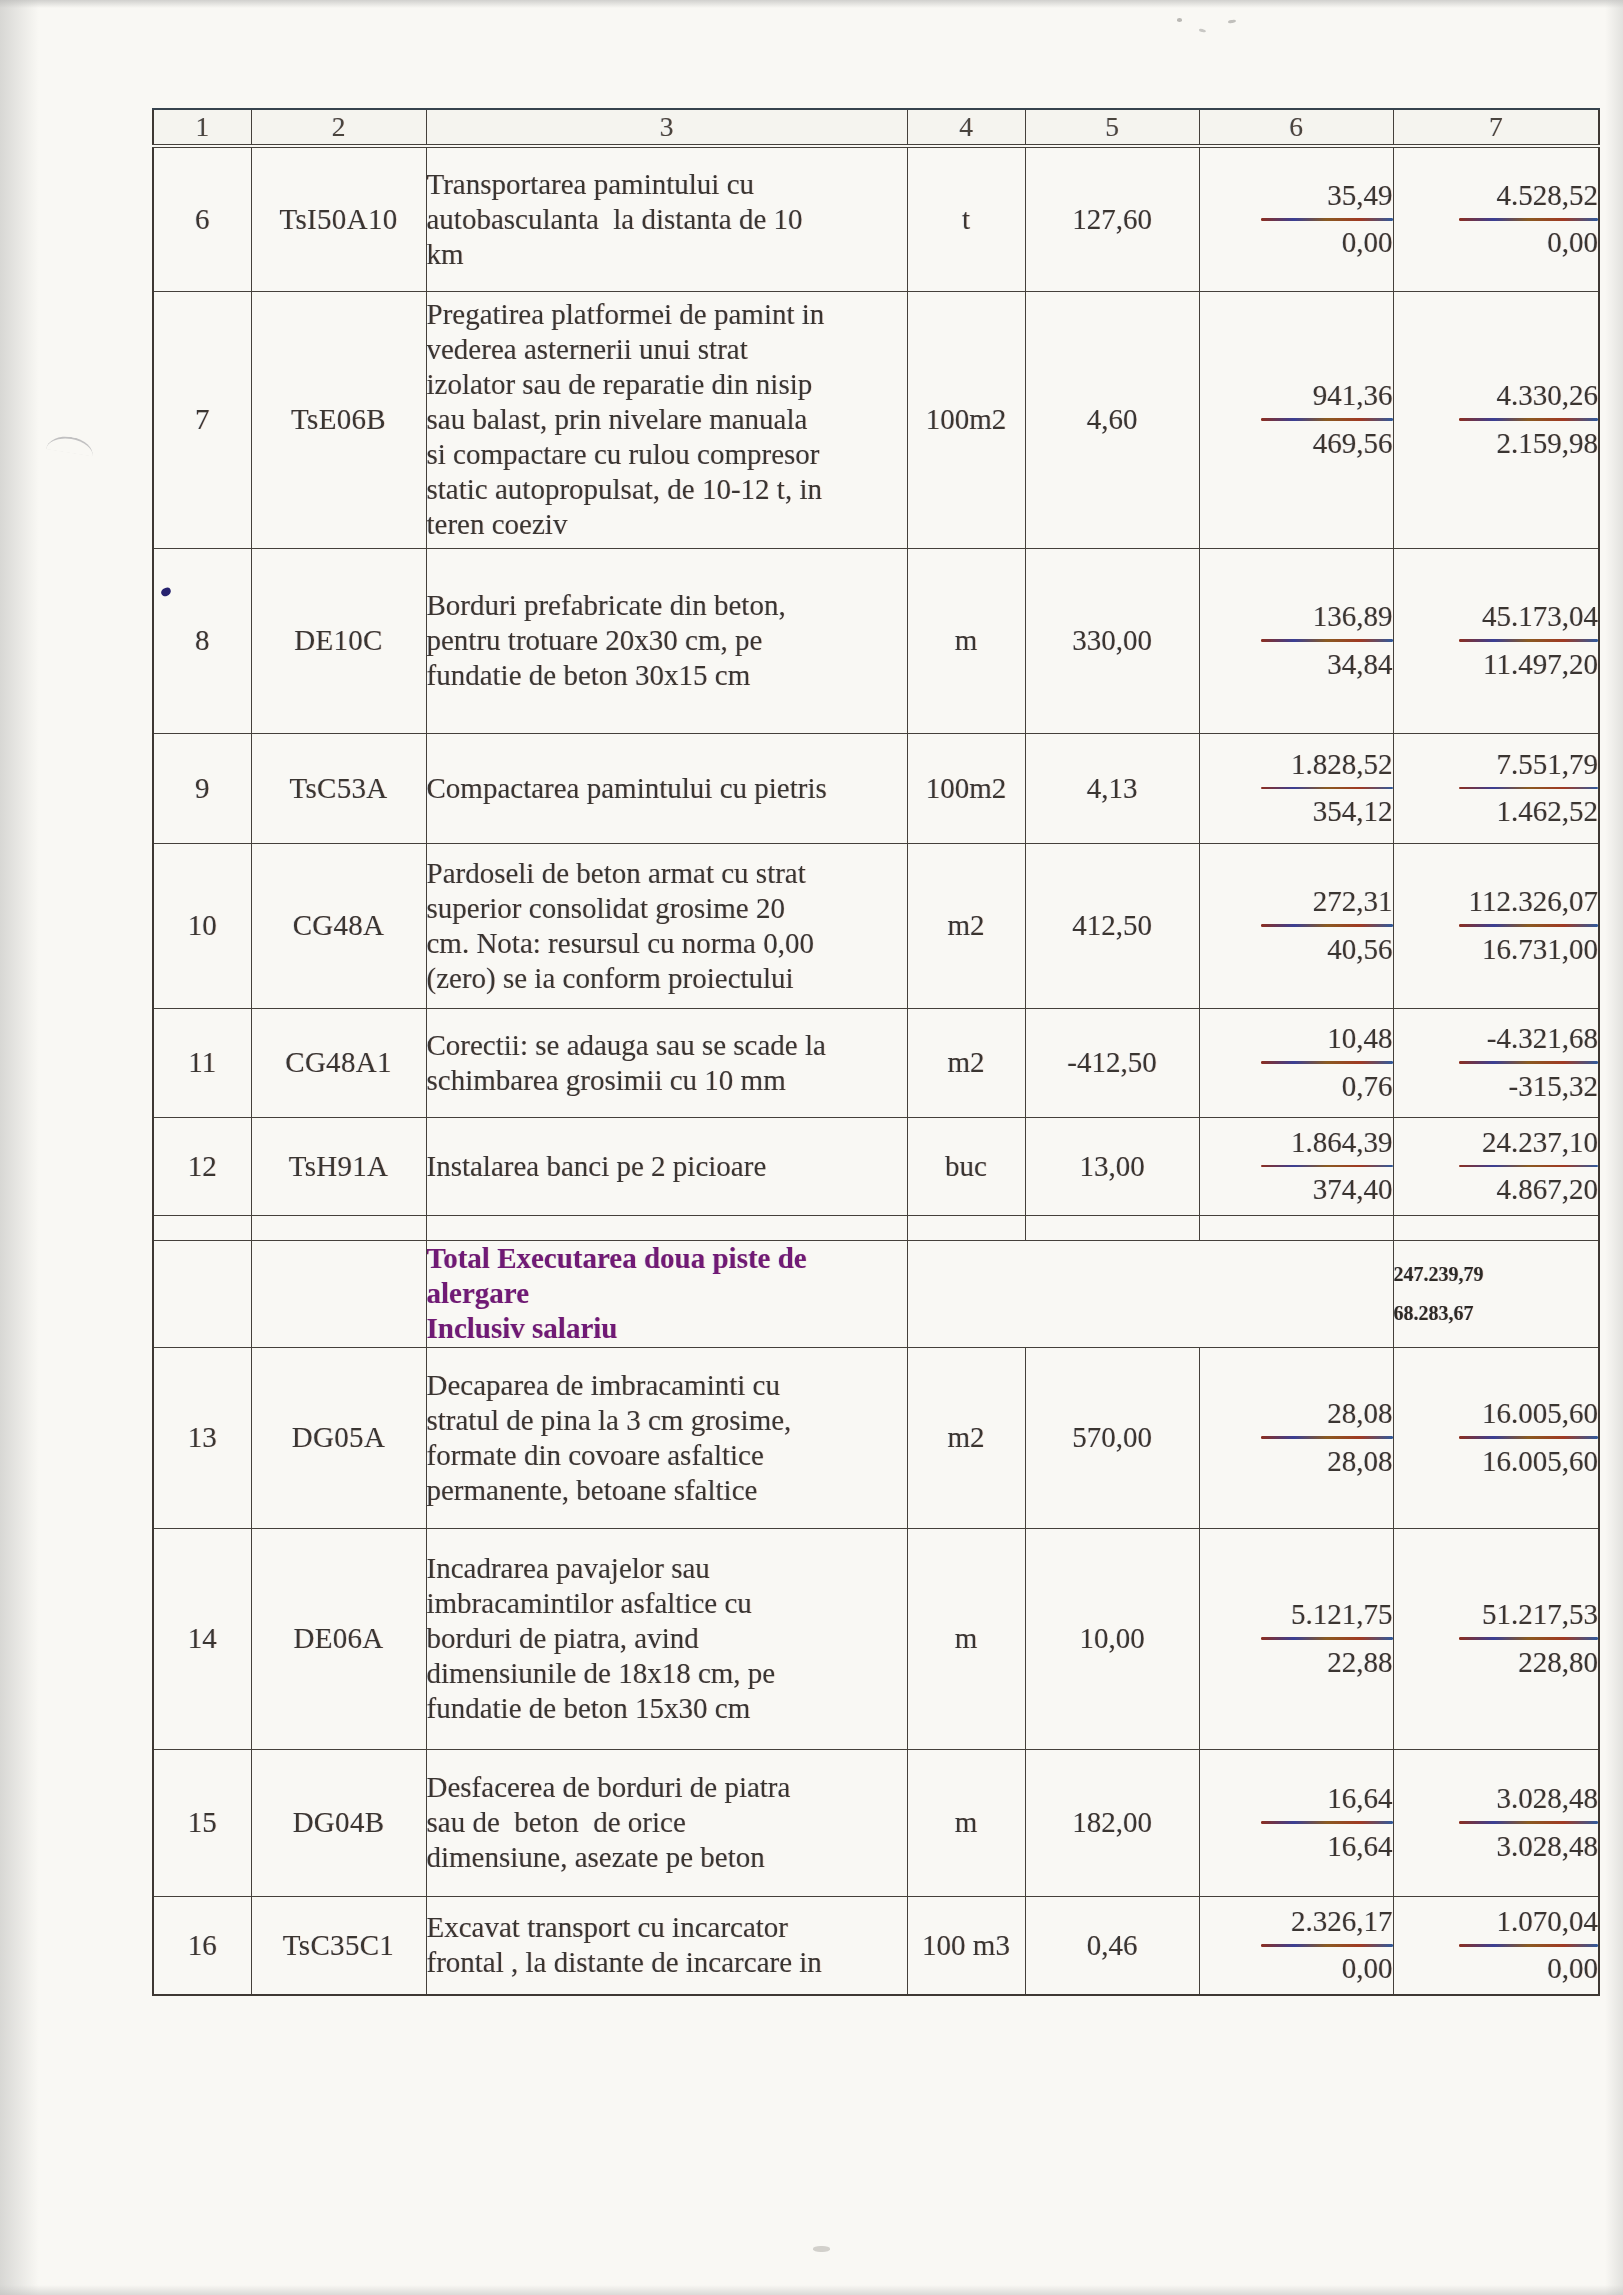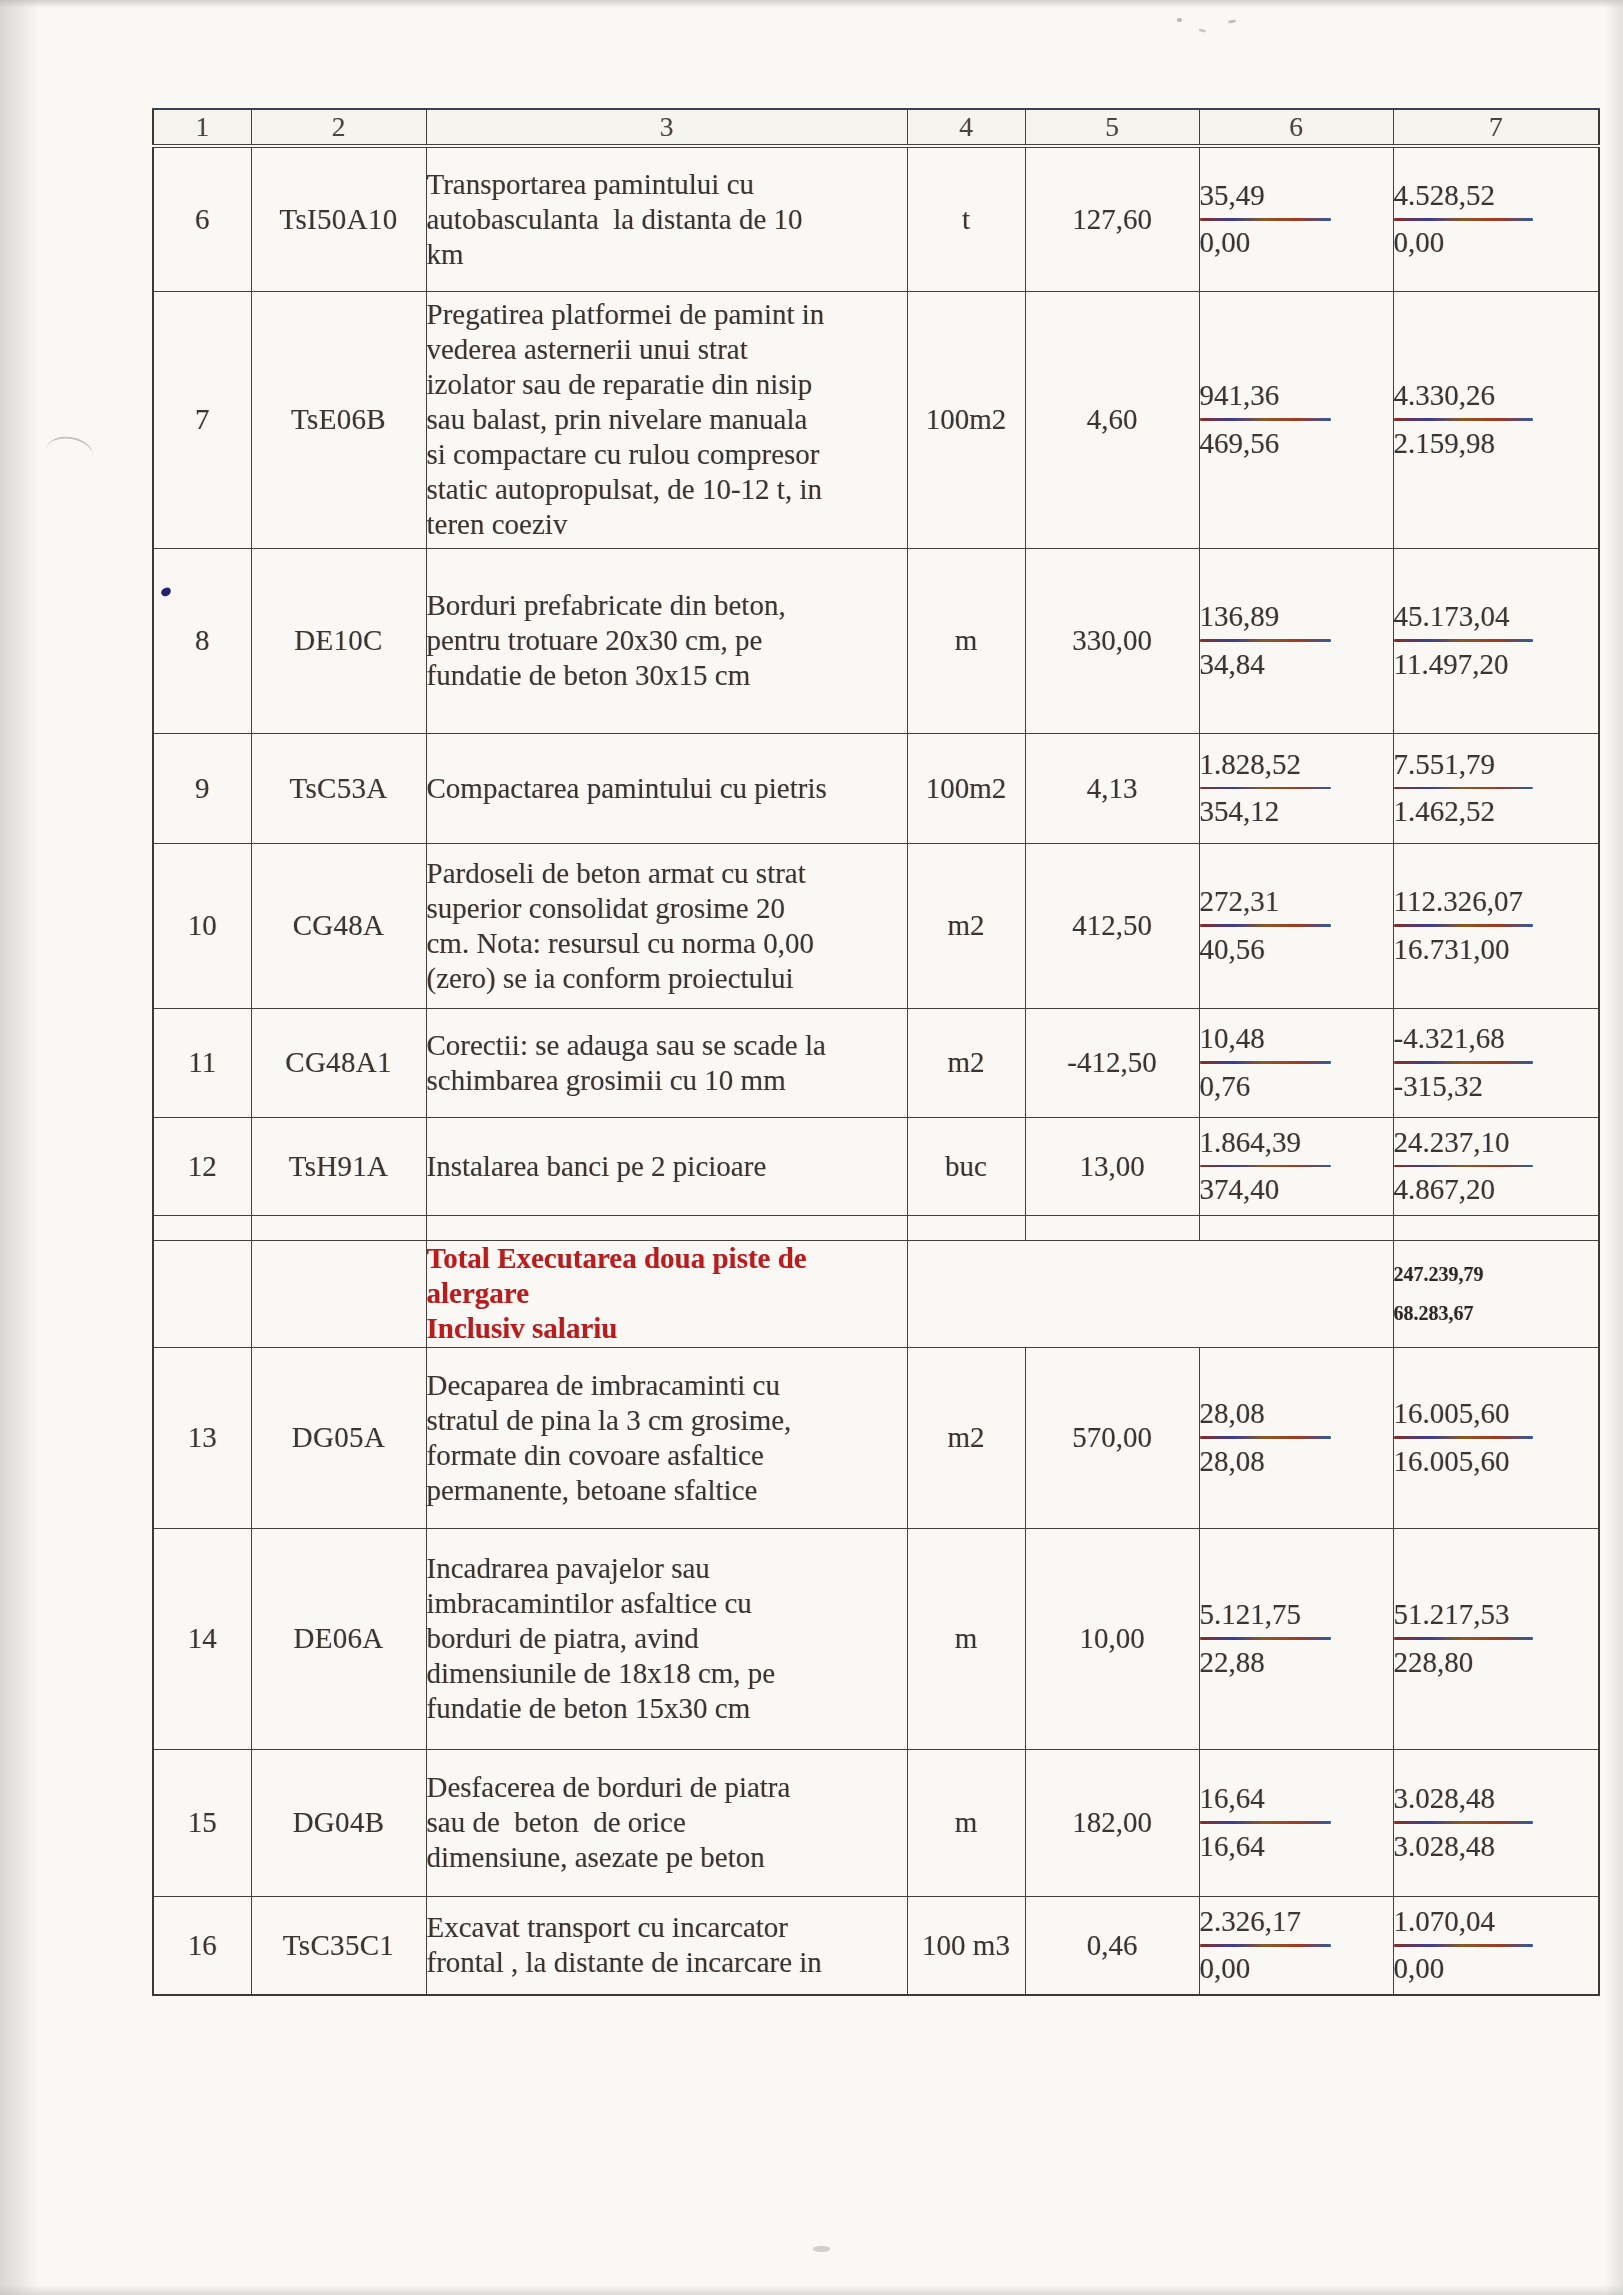--- a/index.html
+++ b/index.html
@@ -52,27 +52,27 @@
   }
   .cell-no   { vertical-align:top; text-align:center; font-size:29px; padding-top:5.2px; }
   .cell-code { text-align:center; font-size:29px; letter-spacing:0.3px; }
   .cell-desc {
     vertical-align:top; text-align:left;
     font-size:29px; line-height:35px;
     padding:5.2px 5.2px 0 13px;
     white-space:pre-wrap;
   }
   .cell-unit, .cell-qty { text-align:center; font-size:29px; }
-  .stack { display:flex; flex-direction:column; align-items:flex-start; gap:5.9px; width:100%; }
+  .stack { display:flex; flex-direction:column; align-items:flex-end; gap:5.9px; width:100%; }
   .val  { font-size:29px; }
   .frac {
     width:68%; height:2.6px; border-radius:1.3px;
     background:linear-gradient(90deg,#8c2e1f,#3b3f94,#8a5a21,#a03a23,#2f5a9e);
   }
-  .bold { font-weight:700; color:#b91c1c; }
+  .bold { font-weight:700; color:#701a75; }
   .cell-grand {
     vertical-align:top; text-align:left;
     font-size:20px; line-height:39px;
     padding-top:7.9px;
     white-space:pre-line;
     font-weight:700; color:#2d2a26;
   }
   
   .mark { position:absolute; pointer-events:none; }
   .mark-curve {

